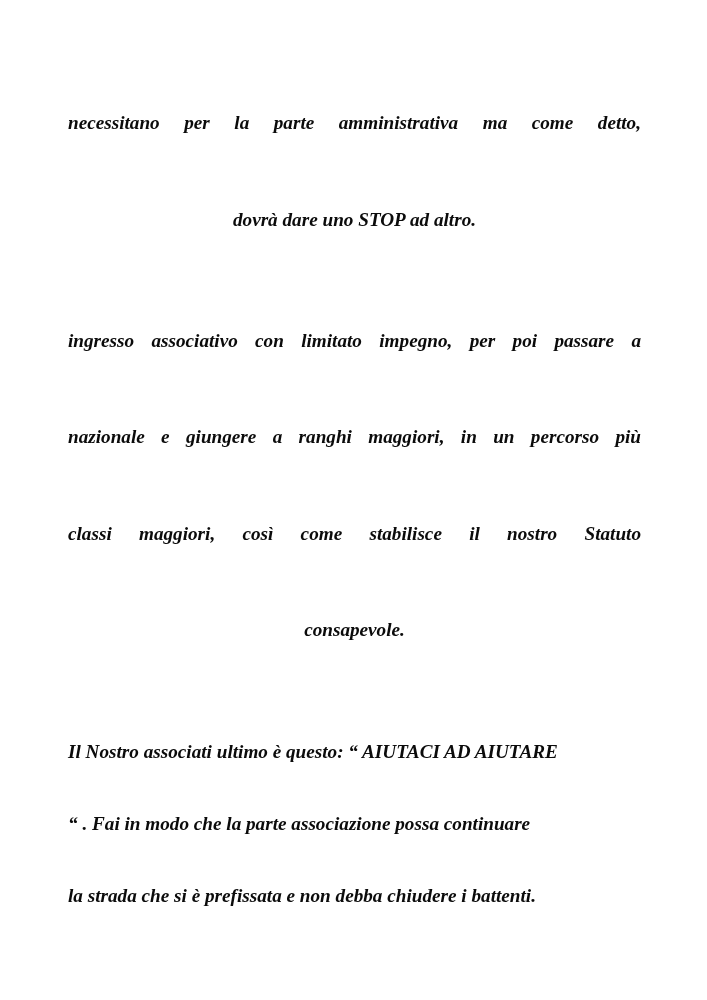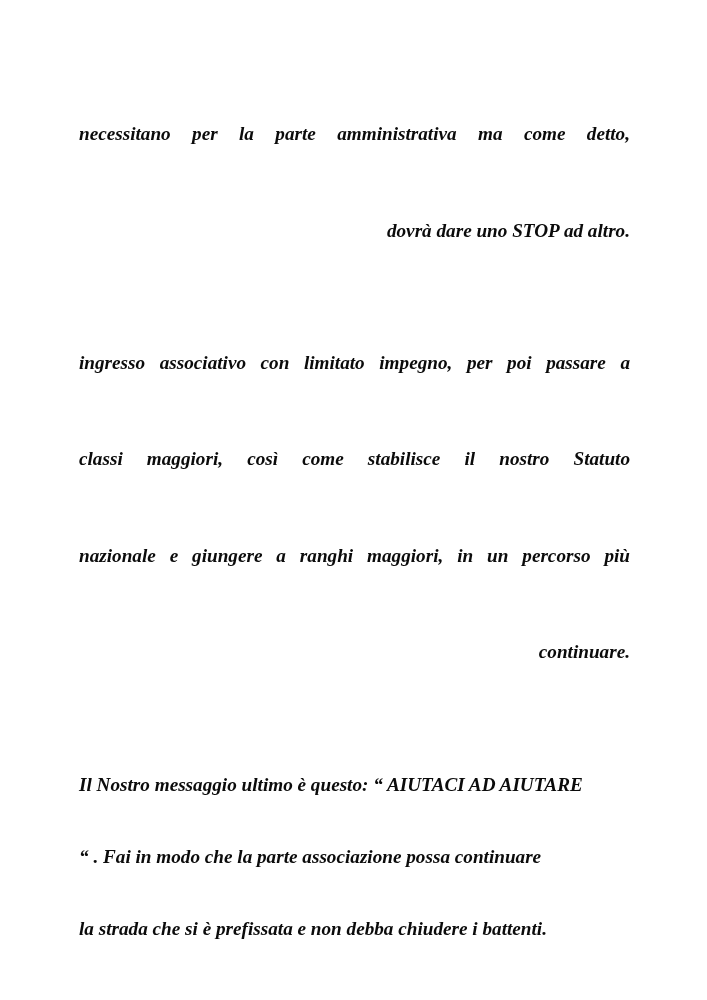--- a/index.html
+++ b/index.html
@@ -28,42 +28,42 @@
     font-size: 19.2px;
     line-height: 24.1px;
     font-weight: bold;
     font-style: italic;
     color: #0b0b0b;
     -webkit-font-smoothing: antialiased;
   }
 
   
   .para {
-    margin: 12px;
+    margin: 1px;
     padding: 0;
     text-align: justify;
     text-justify: inter-word;
     white-space: pre-wrap;
   }
 
   
   .para.left {
     text-align: left;
   }
 
   
   .para.force-justify {
     text-align: justify;
   }
   .para.force-justify > .ln {
     display: block;
     text-align: justify;
   }
   .para.force-justify > .ln.last {
-    text-align: right;
+    text-align: center;
   }
   .para.force-justify > .ln::after {
     content: "";
     display: inline-block;
     width: 100%;
     height: 0;
   }
   .para.force-justify > .ln.last::after {
     display: none;
   }
@@ -79,27 +79,27 @@
 
   <div class="doc-body">
 
     <div class="para force-justify">
       <span class="ln">necessitano per la parte amministrativa ma come detto,</span>
       <span class="ln last">dovrà dare uno STOP ad altro.</span>
     </div>
 
     <div class="para force-justify">
       <span class="ln">ingresso associativo con limitato impegno, per poi passare a</span>
+      <span class="ln">nazionale e giungere a ranghi maggiori, in un percorso più</span>
       <span class="ln">classi maggiori, così come stabilisce il nostro Statuto</span>
-      <span class="ln">nazionale e giungere a ranghi maggiori, in un percorso più</span>
-      <span class="ln last">continuare.</span>
+      <span class="ln last">consapevole.</span>
     </div>
 
     <div class="para left">
-      <span class="ln">Il Nostro messaggio ultimo è questo: “ AIUTACI AD AIUTARE</span>
+      <span class="ln">Il Nostro associati ultimo è questo: “ AIUTACI AD AIUTARE</span>
       <span class="ln">“ . Fai in modo che la parte associazione possa continuare</span>
       <span class="ln">la strada che si è prefissata e non debba chiudere i battenti.</span>
       
       
       
     </div>
 
   </div>
 </div>
 

